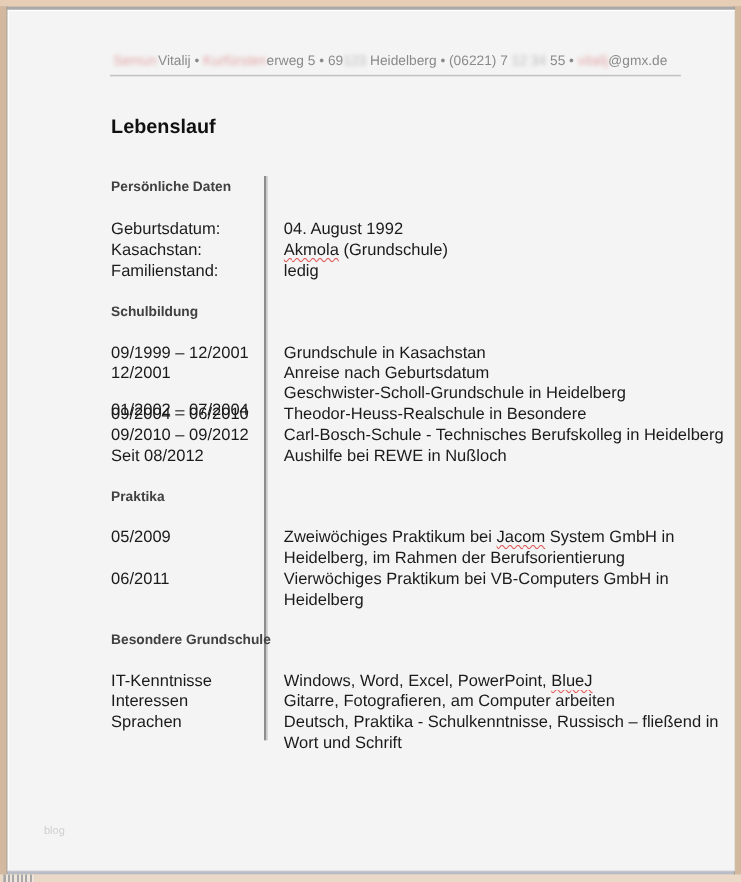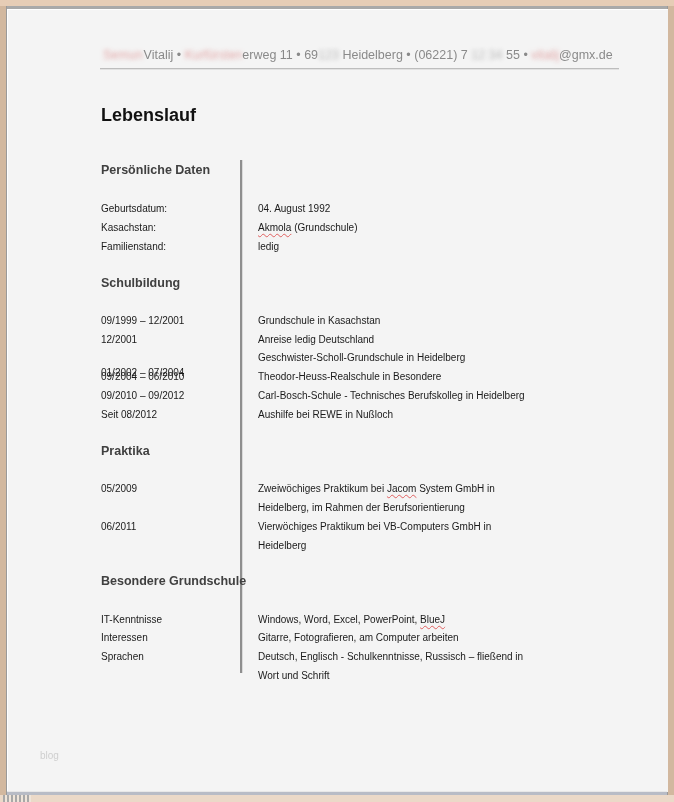--- a/index.html
+++ b/index.html
@@ -98,21 +98,21 @@
     .divider {
       position: absolute;
       left: 240px; top: 160px;
       width: 2px; height: 513px;
       background: #8e8e8e;
       border-right: 1px solid #dadada;
     }
 
     .text {
       position: absolute;
-      font-size: 10px;
+      font-size: 15px;
       color: #1a1a1a;
       white-space: nowrap;
       line-height: 18.8px;
       text-align: center;
     }
     .section-head {
       position: absolute;
       left: 101px;
       font-size: 12.5px;
       font-weight: bold;
@@ -139,21 +139,21 @@
 <div class="window-top"></div>
 <div class="window-top-line"></div>
 <div class="frame-left"></div>
 <div class="frame-right"></div>
 
 <div class="page"></div>
 
 <div class="contact-line">
   <span class="blur">Semun</span><span style="margin-left:1px">Vitalij</span>
   <span>•</span>
-  <span class="blur">Kurfürsten</span><span>erweg 11</span>
+  <span class="blur">Kurfürsten</span><span>erweg 5</span>
   <span>•</span>
   <span>69</span><span class="blur-gray">123</span>
   <span>Heidelberg</span>
   <span>•</span>
   <span>(06221) 7</span>
   <span class="blur-gray">12 34</span>
   <span>55</span>
   <span>•</span>
   <span class="blur">vitalij</span><span>@gmx.de</span>
 </div>
@@ -173,21 +173,21 @@
 
 <div class="text lbl" style="top:238px">Familienstand:</div>
 <div class="text val" style="top:238px">ledig</div>
 
 <div class="section-head" style="top:276px">Schulbildung</div>
 
 <div class="text lbl" style="top:312px">09/1999 – 12/2001</div>
 <div class="text val" style="top:312px">Grundschule in Kasachstan</div>
 
 <div class="text lbl" style="top:331px">12/2001</div>
-<div class="text val" style="top:331px">Anreise ledig Deutschland</div>
+<div class="text val" style="top:331px">Anreise nach Geburtsdatum</div>
 
 <div class="text lbl" style="top:364px">01/2002 – 07/2004</div>
 <div class="text val" style="top:349px">Geschwister-Scholl-Grundschule in Heidelberg</div>
 
 <div class="text lbl" style="top:368px">09/2004 – 06/2010</div>
 <div class="text val" style="top:368px">Theodor-Heuss-Realschule in Besondere</div>
 
 <div class="text lbl" style="top:387px">09/2010 – 09/2012</div>
 <div class="text val" style="top:387px">Carl-Bosch-Schule - Technisches Berufskolleg in Heidelberg</div>
 
@@ -206,20 +206,20 @@
 
 <div class="section-head" style="top:574px">Besondere Grundschule</div>
 
 <div class="text lbl" style="top:611px">IT-Kenntnisse</div>
 <div class="text val" style="top:611px"><span>Windows, Word, Excel, PowerPoint, </span><span class="spell">BlueJ</span></div>
 
 <div class="text lbl" style="top:629px">Interessen</div>
 <div class="text val" style="top:629px">Gitarre, Fotografieren, am Computer arbeiten</div>
 
 <div class="text lbl" style="top:648px">Sprachen</div>
-<div class="text val" style="top:648px">Deutsch, Englisch - Schulkenntnisse, Russisch – fließend in</div>
+<div class="text val" style="top:648px">Deutsch, Praktika - Schulkenntnisse, Russisch – fließend in</div>
 <div class="text val" style="top:667px">Wort und Schrift</div>
 
 <div class="watermark">blog</div>
 
 <div class="bottom-line"></div>
 <div class="status-strip"></div>
 <div class="status-icon"></div>
 
 </body></html>

